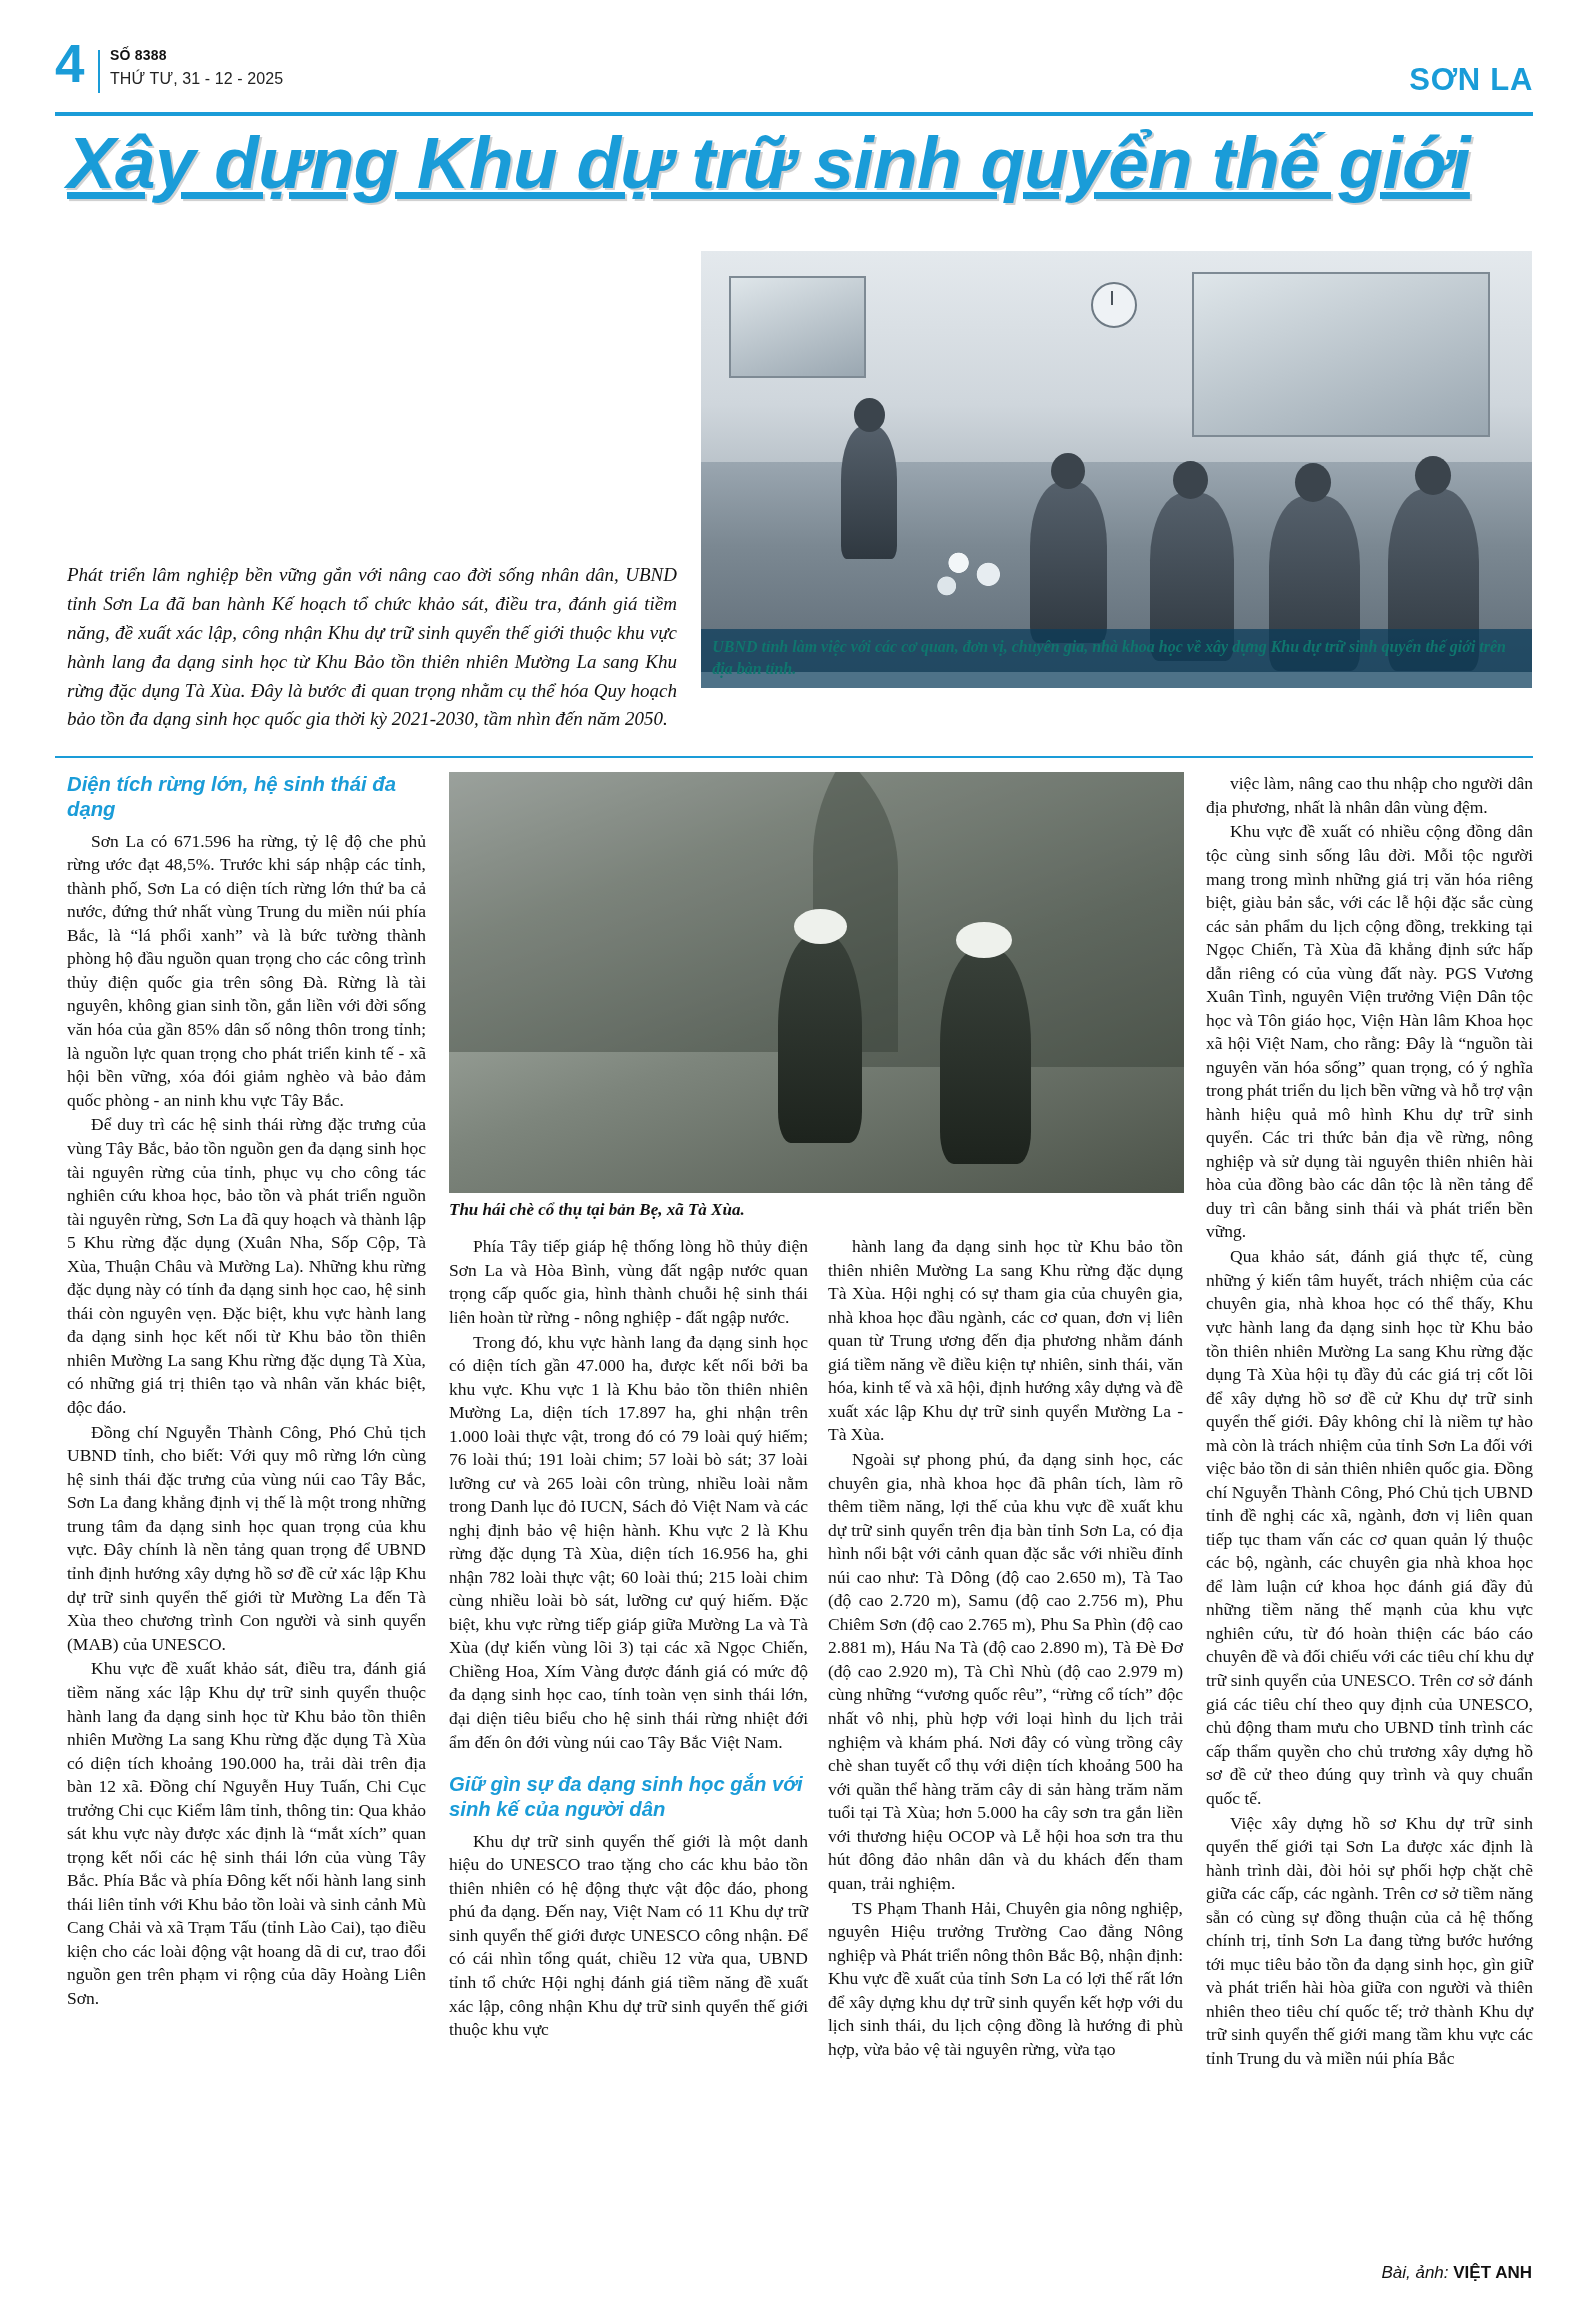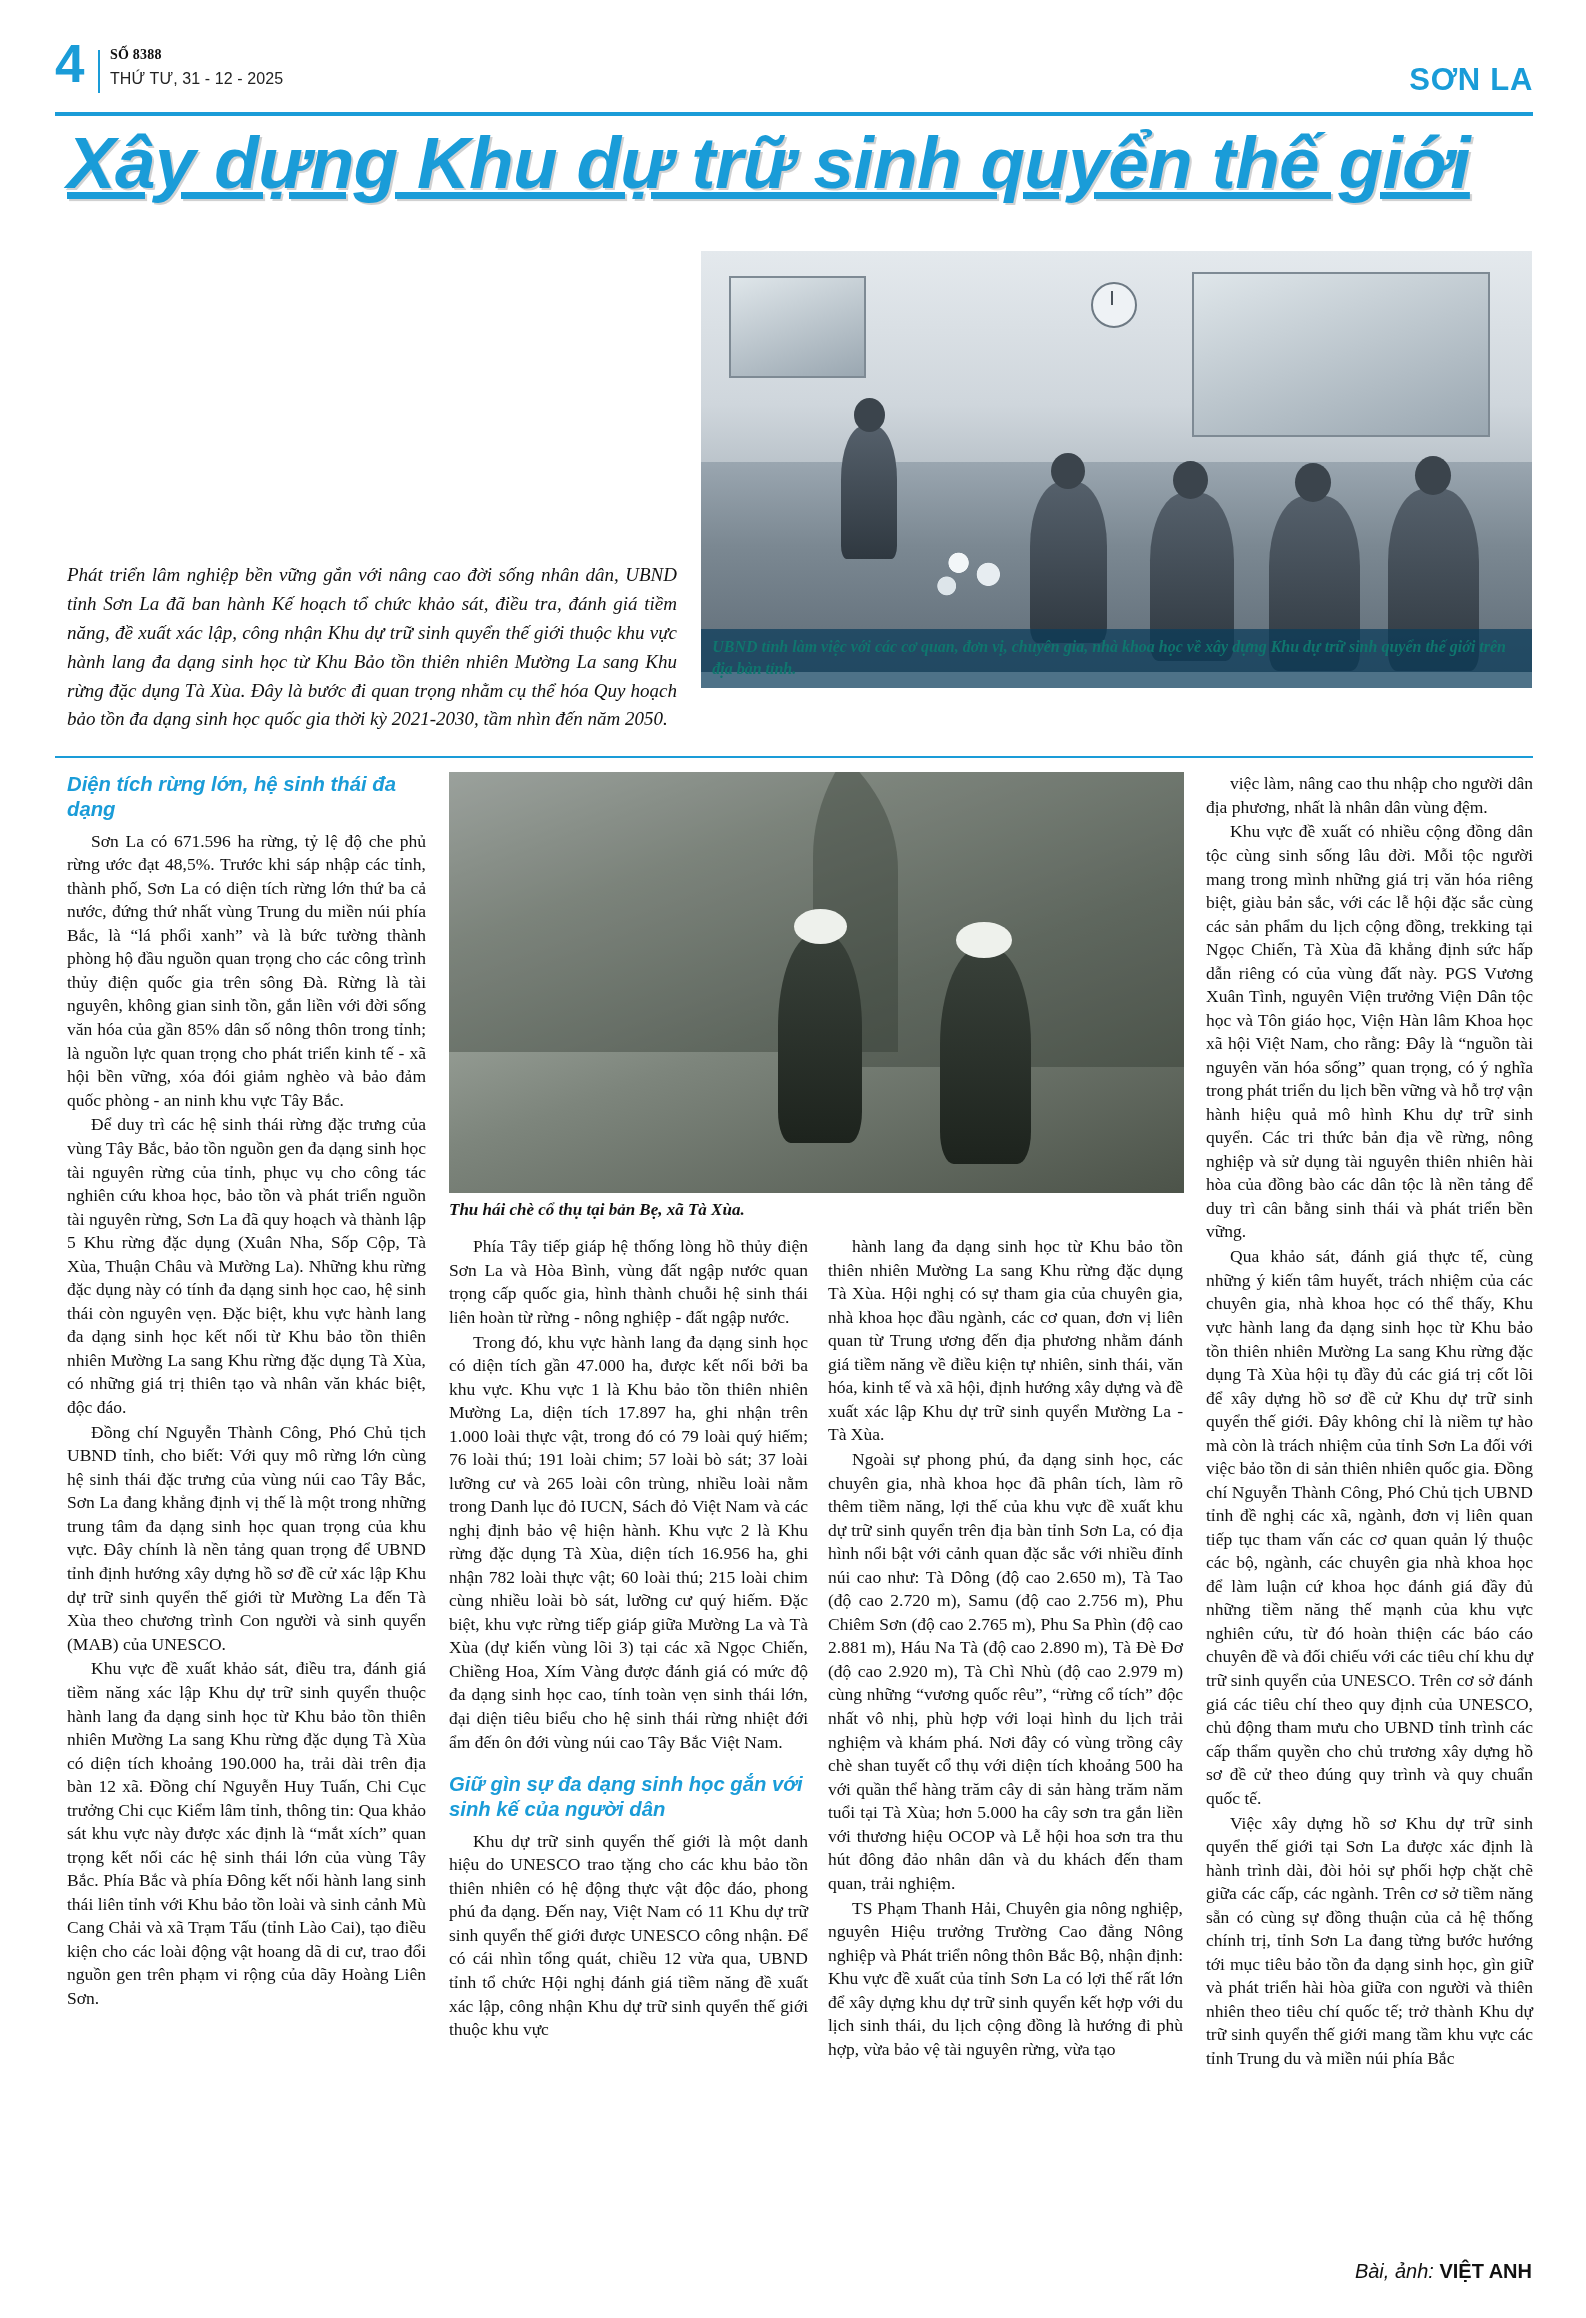--- a/index.html
+++ b/index.html
@@ -45,21 +45,21 @@
     left: 43px;
     top: 7px;
     width: 2.1px;
     height: 43px;
     background: #1a9cd8;
   }
   .issue-no {
     position: absolute;
     left: 55px;
     top: 4.2px;
-    font-family: Liberation Serif, serif;
+    font-family: Liberation Sans, sans-serif;
     font-size: 14px;
     font-weight: bold;
     letter-spacing: 0.2px;
     color: #111;
   }
   .issue-date {
     position: absolute;
     left: 55px;
     top: 27px;
     font-family: "Liberation Sans", sans-serif;
@@ -284,21 +284,21 @@
   }
 
   .col2-lower { position: absolute; left: 449px; top: 1235px; width: 359px; }
   .col3-lower { position: absolute; left: 828px; top: 1235px; width: 355px; }
 
   .byline {
     position: absolute;
     right: 55px;
     bottom: 36px;
     font-family: "Liberation Sans", sans-serif;
-    font-size: 20px;
+    font-size: 17px;
     font-style: italic;
     color: #111;
     margin-top: 12px;
   }
   .byline b { font-style: normal; }
 </style>
 </head>
 <body>
 
 <div class="page">

